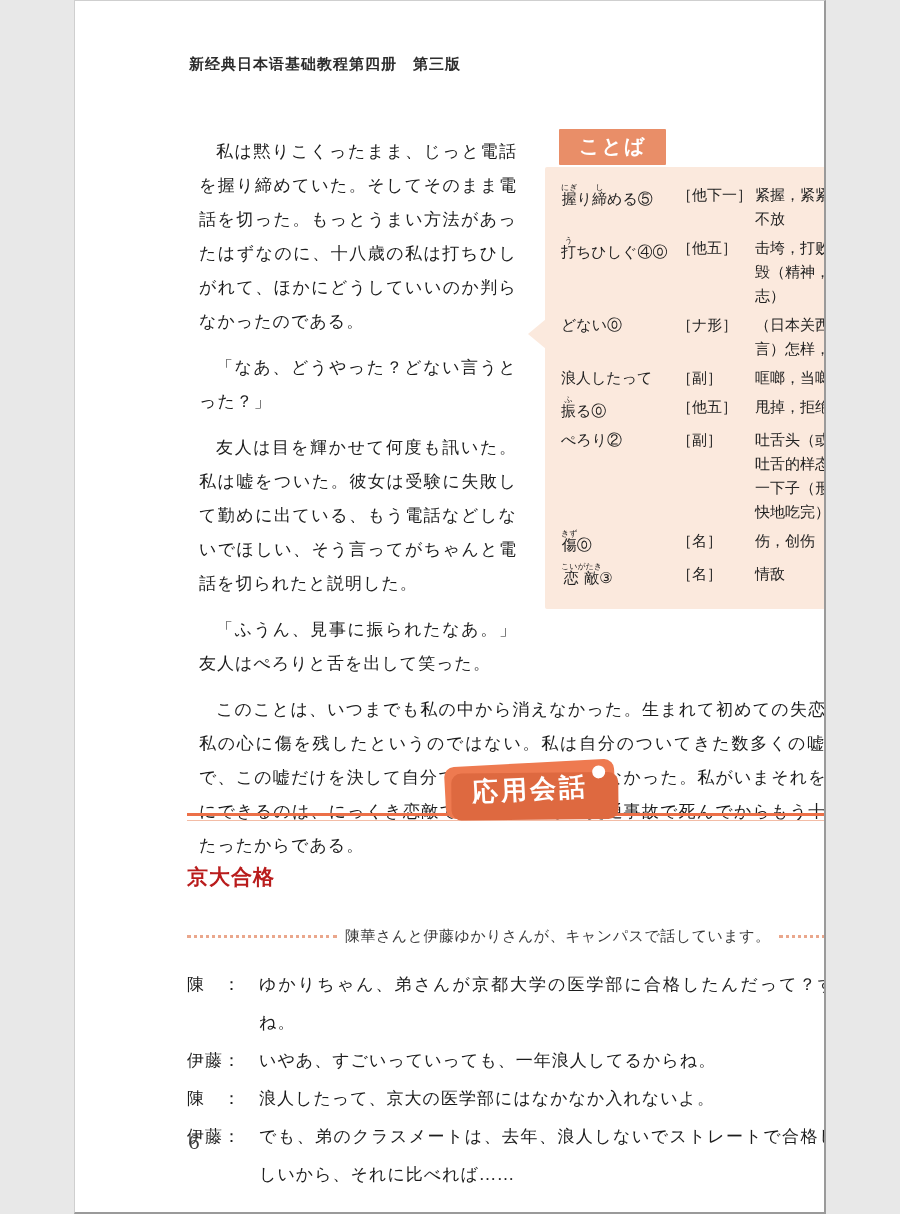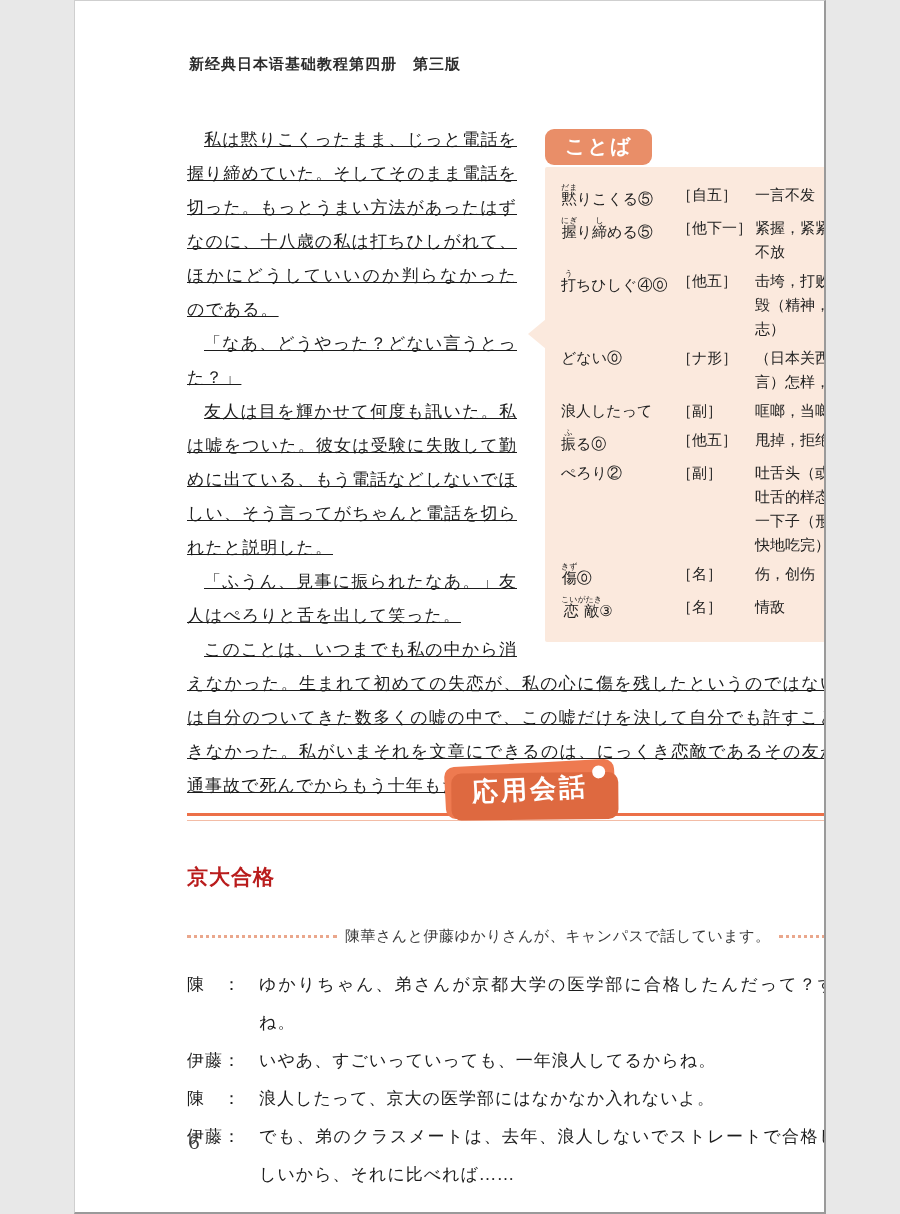--- a/index.html
+++ b/index.html
@@ -11,29 +11,29 @@
     font-family:"Liberation Serif", serif; color:#1e1e1e; overflow:hidden;
   }
   .book-header {
     position:absolute; left:114px; top:54px;
     font-family:"Liberation Sans", sans-serif; font-weight:bold;
     font-size:15px; color:#2d2d2d; letter-spacing:1px;
   }
   
   .content { position:absolute; left:112px; top:122px; width:688px; }
   .reading p {
-    margin:0; font-size:17px; line-height:34px; letter-spacing:1px;
-    text-align:justify; text-indent:1em; color:#1c1c1c;text-decoration:underline;
+    margin:12px; font-size:17px; line-height:34px; letter-spacing:1px;
+    text-align:justify; text-indent:1em; color:#1c1c1c;
   }
   .vocab { float:right; width:330px; margin:6px 0 20px 28px; position:relative; }
   .vocab-tab {
     display:inline-block; min-width:64px; padding:4px 20px 5px 20px;
-    background:#E98E68; color:#ffffff; border-radius:9px;
+    background:#E98E68; color:#ffffff; border-radius:1px;
     font-family:"Liberation Sans", sans-serif; font-weight:bold;
-    font-size:20px; letter-spacing:2px; position:relative; z-index:2;
+    font-size:20px; letter-spacing:2px; position:relative; z-index:2;margin-left:14px;
   }
   .vocab-body {
     background:#FBE9DD; margin-top:2px; min-height:392px; box-sizing:border-box;
     padding:16px 14px 14px 16px; position:relative; border-radius:2px;
   }
   .vocab-body::after { 
     content:""; position:absolute; left:100%; top:4px; bottom:4px; width:10px;
     background-image:radial-gradient(circle at 0px 13px, #FBE9DD 9px, rgba(0,0,0,0) 10px);
     background-size:10px 26px; background-repeat:repeat-y;
   }
@@ -85,25 +85,20 @@
 
 <div class="page">
 
   <div class="book-header">新经典日本语基础教程第四册　第三版</div>
 
   <div class="content">
     <aside class="vocab">
       <div class="vocab-tab">ことば</div>
       <div class="vocab-body">
         <div class="vocab-tail"></div>
-      <div class="vrow">
-            <div class="vword"><ruby>黙<rt>だま</rt></ruby>りこくる⑤</div>
-            <div class="vpos">［自五］</div>
-            <div class="vmean">一言不发</div>
-          </div>
           <div class="vrow">
             <div class="vword"><ruby>握<rt>にぎ</rt></ruby>り<ruby>締<rt>し</rt></ruby>める⑤</div>
             <div class="vpos">［他下一］</div>
             <div class="vmean">紧握，紧紧抓住不放</div>
           </div>
           <div class="vrow">
             <div class="vword"><ruby>打<rt>う</rt></ruby>ちひしぐ④⓪</div>
             <div class="vpos">［他五］</div>
             <div class="vmean">击垮，打败；摧毁（精神，意志）</div>
           </div>

